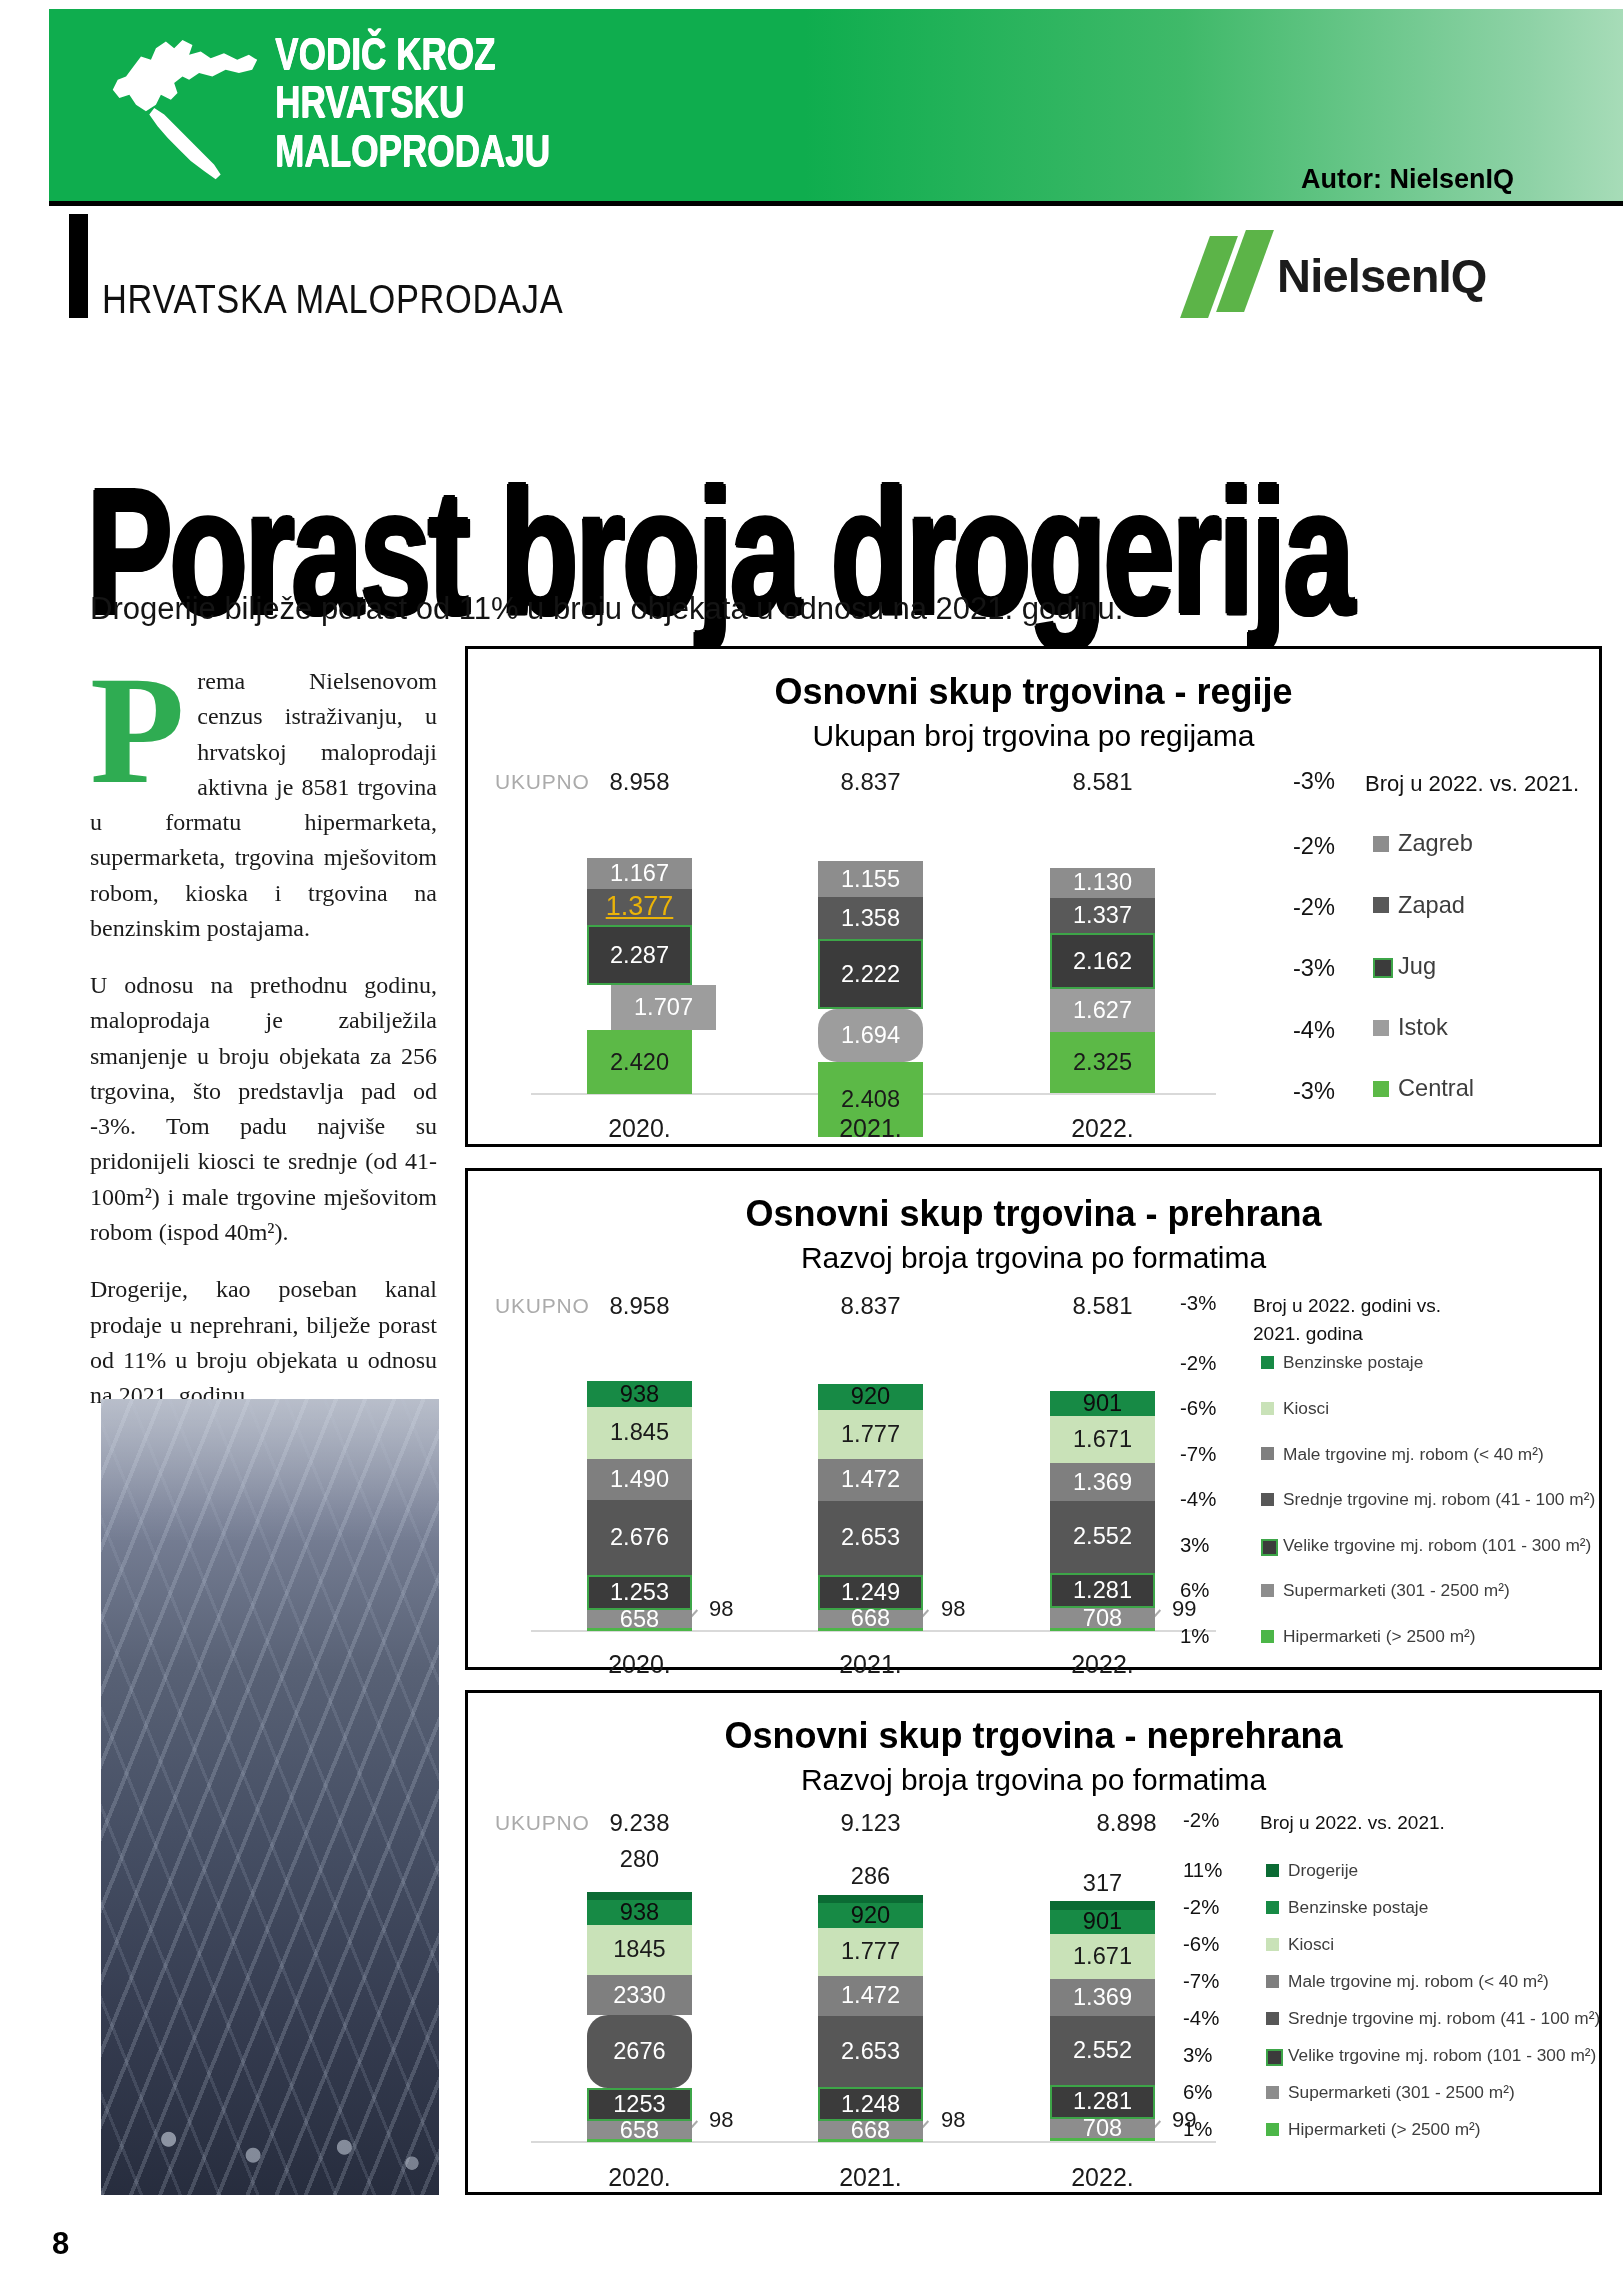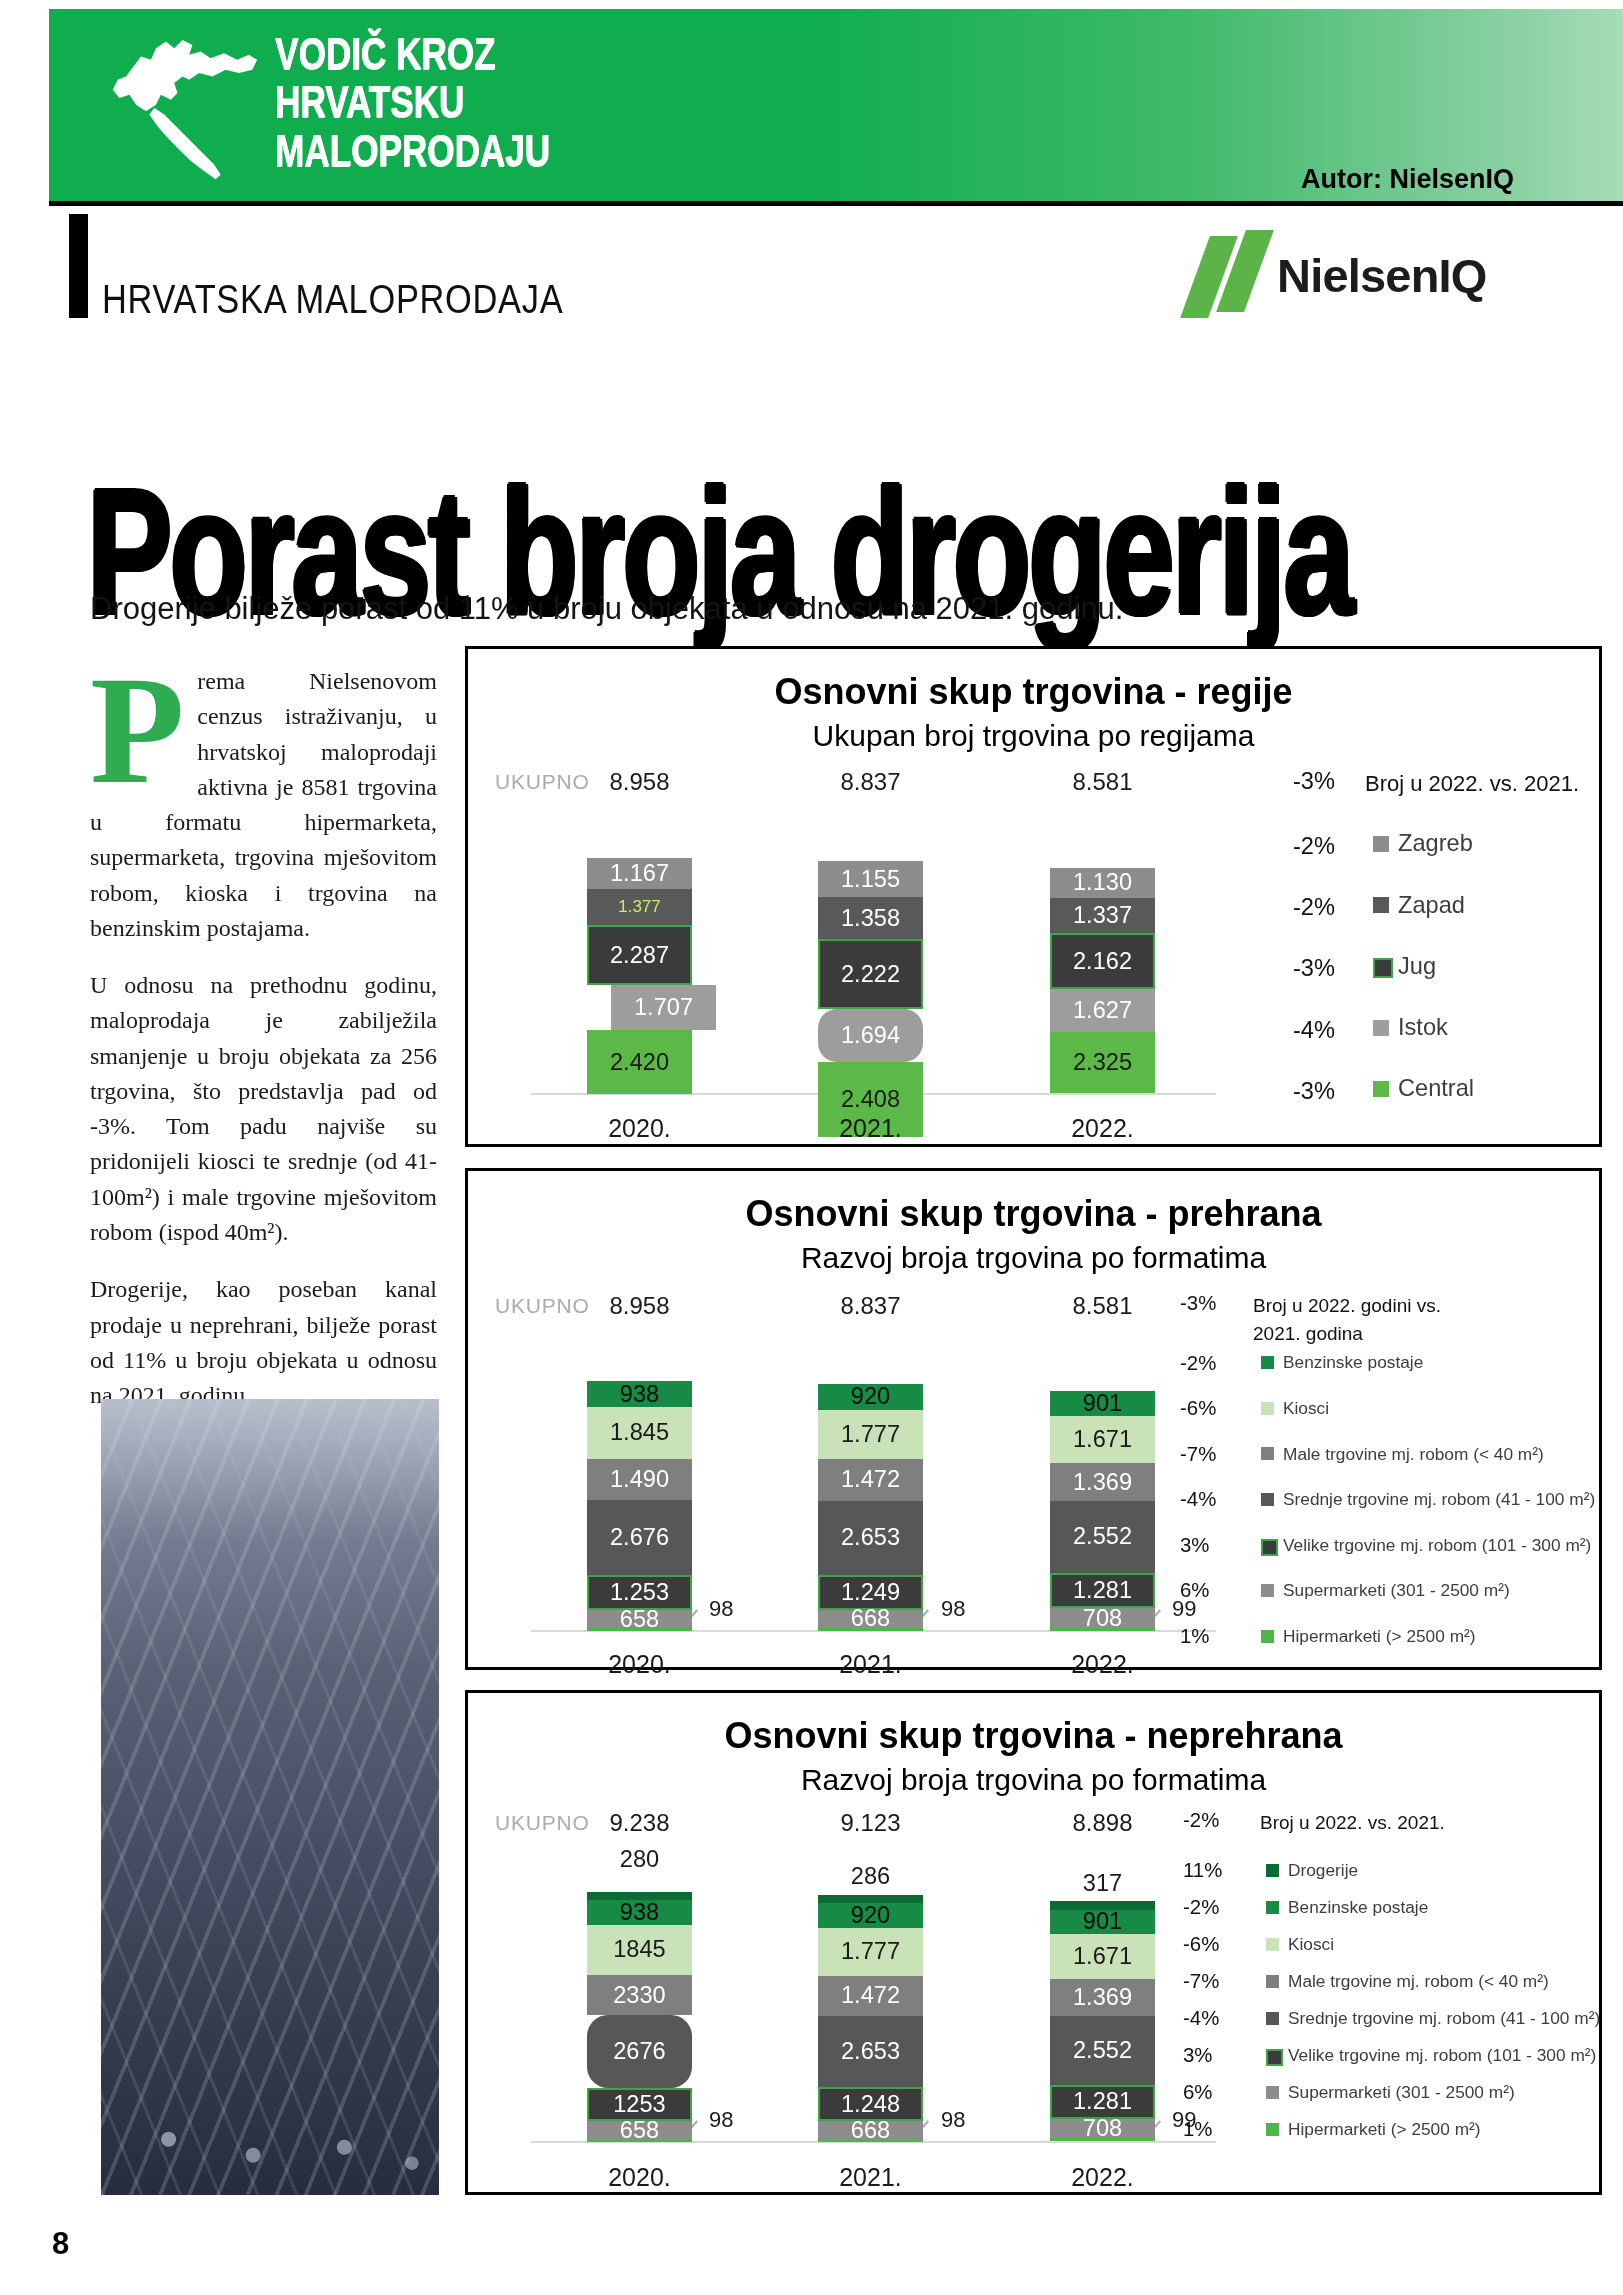--- a/index.html
+++ b/index.html
@@ -129,21 +129,21 @@
 </div>
 
 <section class="chart-box" id="chart0">
   <h2 class="chart-title">Osnovni skup trgovina - regije</h2>
   <div class="chart-subtitle">Ukupan broj trgovina po regijama</div>
 <div class="abs ukupno" style="left: 27px; top: 121px;">UKUPNO</div>
     <div class="axis" style="left: 63px; top: 444px; width: 685px;"></div>
     <div class="abs total-val" style="left: 93px; top: 119px; width: 157px;">8.958</div>
     <div class="bar" style="left: 119px; top: 209px; width: 105px; height: 236px;">
       <div class="seg" style="height: 13.0275%; background: rgb(141, 141, 141); color: rgb(255, 255, 255); font-size: 23.6px;">1.167</div>
-      <div class="seg" style="height: 15.3717%; background: rgb(89, 89, 89); color: #bef264; font-size: 17px;">1.377</div>
+      <div class="seg" style="height: 15.3717%; background: rgb(89, 89, 89); color: #eab308; font-size: 27px; text-decoration: underline;">1.377</div>
       <div class="seg" style="height: 25.5303%; background: rgb(59, 59, 59); border: 2.4px solid rgb(61, 165, 72); color: rgb(255, 255, 255); font-size: 23.6px;">2.287</div>
       <div class="seg" style="height: 19.0556%; background: rgb(157, 157, 157); color: rgb(255, 255, 255); font-size: 23.6px; margin-left: 24px;">1.707</div>
       <div class="seg" style="height: 27.015%; background: rgb(92, 185, 71); color: rgb(26, 26, 26); font-size: 23.6px;">2.420</div>
     </div>
     <div class="abs xlab" style="left: 93px; top: 465px; width: 157px;">2020.</div>
     <div class="abs total-val" style="left: 324px; top: 119px; width: 157px;">8.837</div>
     <div class="bar" style="left: 350px; top: 212px; width: 105px; height: 276px;">
       <div class="seg" style="height: 13.07%; background: rgb(141, 141, 141); color: rgb(255, 255, 255); font-size: 23.6px;">1.155</div>
       <div class="seg" style="height: 15.3672%; background: rgb(89, 89, 89); color: rgb(255, 255, 255); font-size: 23.6px;">1.358</div>
       <div class="seg" style="height: 25.1443%; background: rgb(59, 59, 59); border: 2.4px solid rgb(61, 165, 72); color: rgb(255, 255, 255); font-size: 23.6px;">2.222</div>
@@ -276,21 +276,21 @@
       <div class="seg" style="height: 3.13493%; background: rgb(11, 107, 52);"></div>
       <div class="seg" style="height: 10.0844%; background: rgb(23, 138, 69); color: rgb(13, 13, 13); font-size: 23.6px;">920</div>
       <div class="seg" style="height: 19.4782%; background: rgb(201, 226, 184); color: rgb(26, 26, 26); font-size: 23.6px;">1.777</div>
       <div class="seg" style="height: 16.135%; background: rgb(127, 127, 127); color: rgb(255, 255, 255); font-size: 23.6px;">1.472</div>
       <div class="seg" style="height: 29.0803%; background: rgb(87, 87, 87); color: rgb(255, 255, 255); font-size: 23.6px;">2.653</div>
       <div class="seg" style="height: 13.6797%; background: rgb(59, 59, 59); border: 2.4px solid rgb(61, 165, 72); color: rgb(255, 255, 255); font-size: 23.6px;">1.248</div>
       <div class="seg" style="height: 7.32215%; background: rgb(141, 141, 141); color: rgb(255, 255, 255); font-size: 23.6px;">668</div>
       <div class="seg" style="height: 1.07421%; background: rgb(76, 182, 72);"></div>
     </div>
     <div class="abs xlab" style="left: 324px; top: 470px; width: 157px;">2021.</div>
-    <div class="abs total-val" style="left: 556px; top: 116px; width: 157px;">8.898</div>
+    <div class="abs total-val" style="left: 580px; top: 116px; width: 157px;">8.898</div>
     <div class="above-val" style="left: 582px; top: 177px; width: 105px;">317</div>
     <div class="callout-line" style="left: 684px; top: 425px;"></div>
     <div class="callout-val" style="left: 704px; top: 414px;">99</div>
     <div class="bar" style="left: 582px; top: 208px; width: 105px; height: 240px;">
       <div class="seg" style="height: 3.5626%; background: rgb(11, 107, 52);"></div>
       <div class="seg" style="height: 10.1259%; background: rgb(23, 138, 69); color: rgb(13, 13, 13); font-size: 23.6px;">901</div>
       <div class="seg" style="height: 18.7795%; background: rgb(201, 226, 184); color: rgb(26, 26, 26); font-size: 23.6px;">1.671</div>
       <div class="seg" style="height: 15.3855%; background: rgb(127, 127, 127); color: rgb(255, 255, 255); font-size: 23.6px;">1.369</div>
       <div class="seg" style="height: 28.6806%; background: rgb(87, 87, 87); color: rgb(255, 255, 255); font-size: 23.6px;">2.552</div>
       <div class="seg" style="height: 14.3965%; background: rgb(59, 59, 59); border: 2.4px solid rgb(61, 165, 72); color: rgb(255, 255, 255); font-size: 23.6px;">1.281</div>

